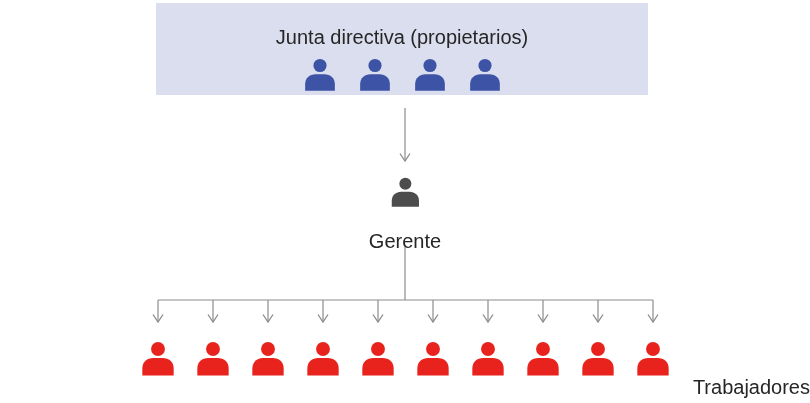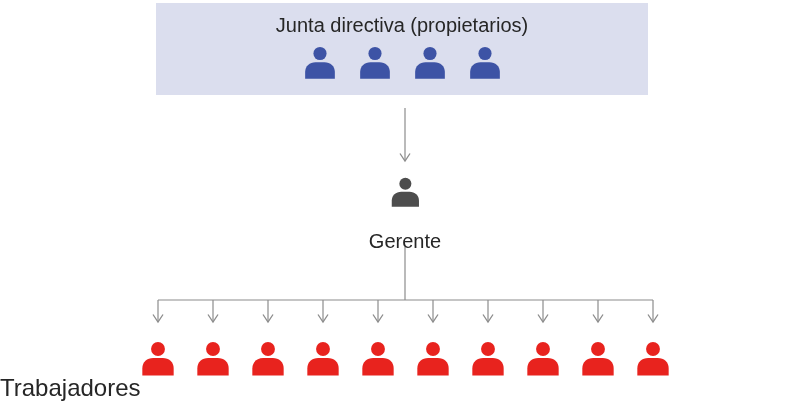--- a/index.html
+++ b/index.html
@@ -18,21 +18,21 @@
   }
   
   .board-box {
     position: absolute;
     left: 156px;
     top: 3px;
     width: 492px;
     height: 92px;
     text-align: center;
     box-sizing: border-box;
-    padding-top: 9px;
+    padding-top: 21px;
   }
   .board-title {
     font-size: 20px;
     line-height: 26px;
     color: #262626;
   }
   .icon-row {
     display: flex;
     align-items: flex-end;
   }
@@ -70,22 +70,22 @@
     left: 139px;
     top: 341px;
     width: 533px;
     justify-content: space-between;
   }
   .workers-label {
     position: absolute;
     left: 0;
     top: 375px;
     width: 810px;
-    text-align: left;
-    font-size: 24px;
+    text-align: right;
+    font-size: 20px;
     line-height: 25px;
   }
   
   .person { line-height: 0; }
   .person svg { display: block; }
 </style>
 </head>
 <body>
 
 <div class="canvas">

